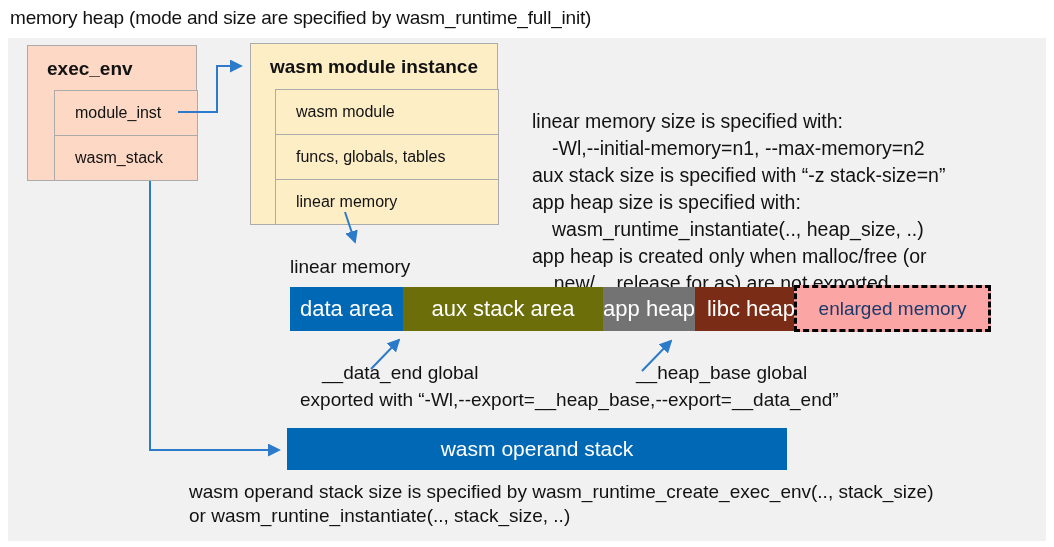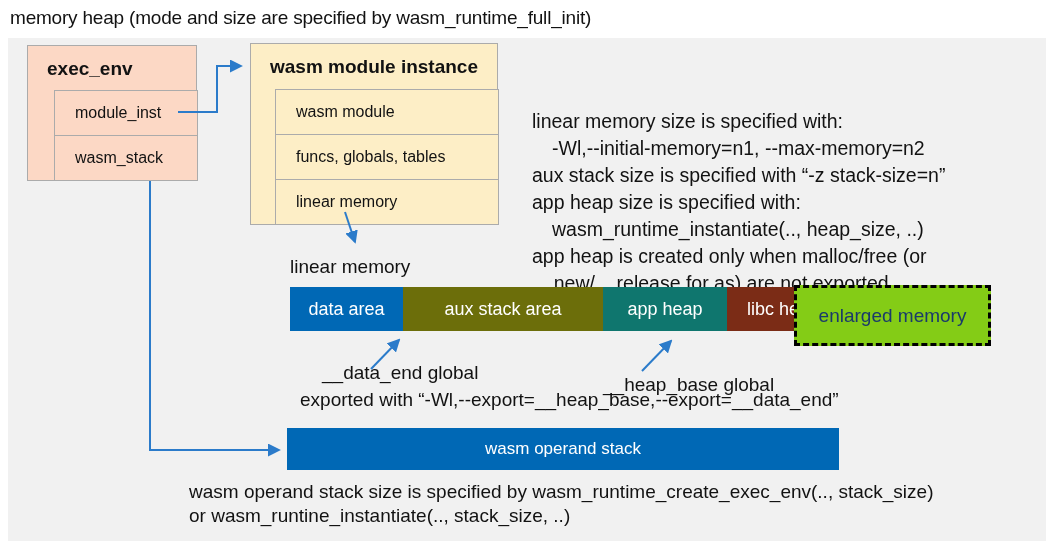--- a/index.html
+++ b/index.html
@@ -21,28 +21,28 @@
   #inst-box { left:250px; top:43px; width:248px; height:182px; }
   #inst-box .cell { left:24px; width:224px; height:46px; }
 
   
   .notes { position:absolute; left:532px; top:68px; width:512px; font-size:19.5px; line-height:27px;margin-top:40px; }
   .notes .indent { padding-left:20px; }
 
   .lm-label { position:absolute; left:290px; top:256px; font-size:19px; }
 
   .membar { position:absolute; left:290px; top:287px; height:44px; display:flex; }
-  .seg { display:flex; align-items:center; justify-content:center; color:#fff; font-size:18px; }
-  .enlarged { position:absolute; left:794px; top:285px; width:197px; height:61px;
-              background:#84cc16; border:3px dashed #000; display:flex; align-items:center;
+  .seg { display:flex; align-items:center; justify-content:center; color:#fff; font-size:22px; }
+  .enlarged { position:absolute; left:794px; top:285px; width:197px; height:47px;
+              background:#fca5a5; border:3px dashed #000; display:flex; align-items:center;
               justify-content:center; font-size:19px; }
 
   .ann { position:absolute; font-size:19px; }
-  .opstack { position:absolute; left:287px; top:428px; width:552px; height:42px;
-             display:flex; align-items:center; justify-content:center; color:#fff; font-size:17px; }
+  .opstack { position:absolute; left:287px; top:428px; width:500px; height:42px;
+             display:flex; align-items:center; justify-content:center; color:#fff; font-size:21px; }
   .overlay { position:absolute; left:0; top:0; width:1054px; height:547px; pointer-events:none; }
 </style>
 </head>
 <body>
 
 <div class="canvas">
 
   <div class="title">memory heap (mode and size are specified by wasm_runtime_full_init)</div>
 
   <div class="stage"></div>
@@ -68,28 +68,28 @@
     <div class="indent">wasm_runtime_instantiate(.., heap_size, ..)</div>
     <div>app heap is created only when malloc/free (or</div>
     <div>__new/__release for as) are not exported</div>
   </div>
 
   <div class="lm-label">linear memory</div>
 
   <div class="membar">
     <div class="seg" style="background: rgb(0, 104, 181); width: 113px;">data area</div>
     <div class="seg" style="background: rgb(108, 110, 10); width: 200px;">aux stack area</div>
-    <div class="seg" style="background: #0f766e; width: 124px;">app heap</div>
+    <div class="seg" style="background: #737373; width: 92px;">app heap</div>
     <div class="seg" style="background: rgb(123, 44, 22); width: 112px;">libc heap</div>
   </div>
 
   <div class="enlarged" style="color: rgb(26, 58, 107);">enlarged memory</div>
 
   <div class="ann" style="left:322px; top:362px;">__data_end global</div>
-  <div class="ann" style="left:603px; top:362px;margin-top:12px;">__heap_base global</div>
+  <div class="ann" style="left:636px; top:362px;">__heap_base global</div>
   <div class="ann" style="left:300px; top:389px;">exported with “-Wl,--export=__heap_base,--export=__data_end”</div>
 
   <div class="opstack" style="background: rgb(0, 104, 181);">wasm operand stack</div>
 
   <div class="ann" style="left:189px; top:481px;">wasm operand stack size is specified by wasm_runtime_create_exec_env(.., stack_size)</div>
   <div class="ann" style="left:189px; top:505px;">or wasm_runtine_instantiate(.., stack_size, ..)</div>
 
   <svg class="overlay" viewBox="0 0 1054 547" xmlns="http://www.w3.org/2000/svg">
     <defs>
       <marker id="arr" viewBox="0 0 10 10" refX="8.5" refY="5" markerWidth="6.5" markerHeight="6.5" orient="auto-start-reverse">

